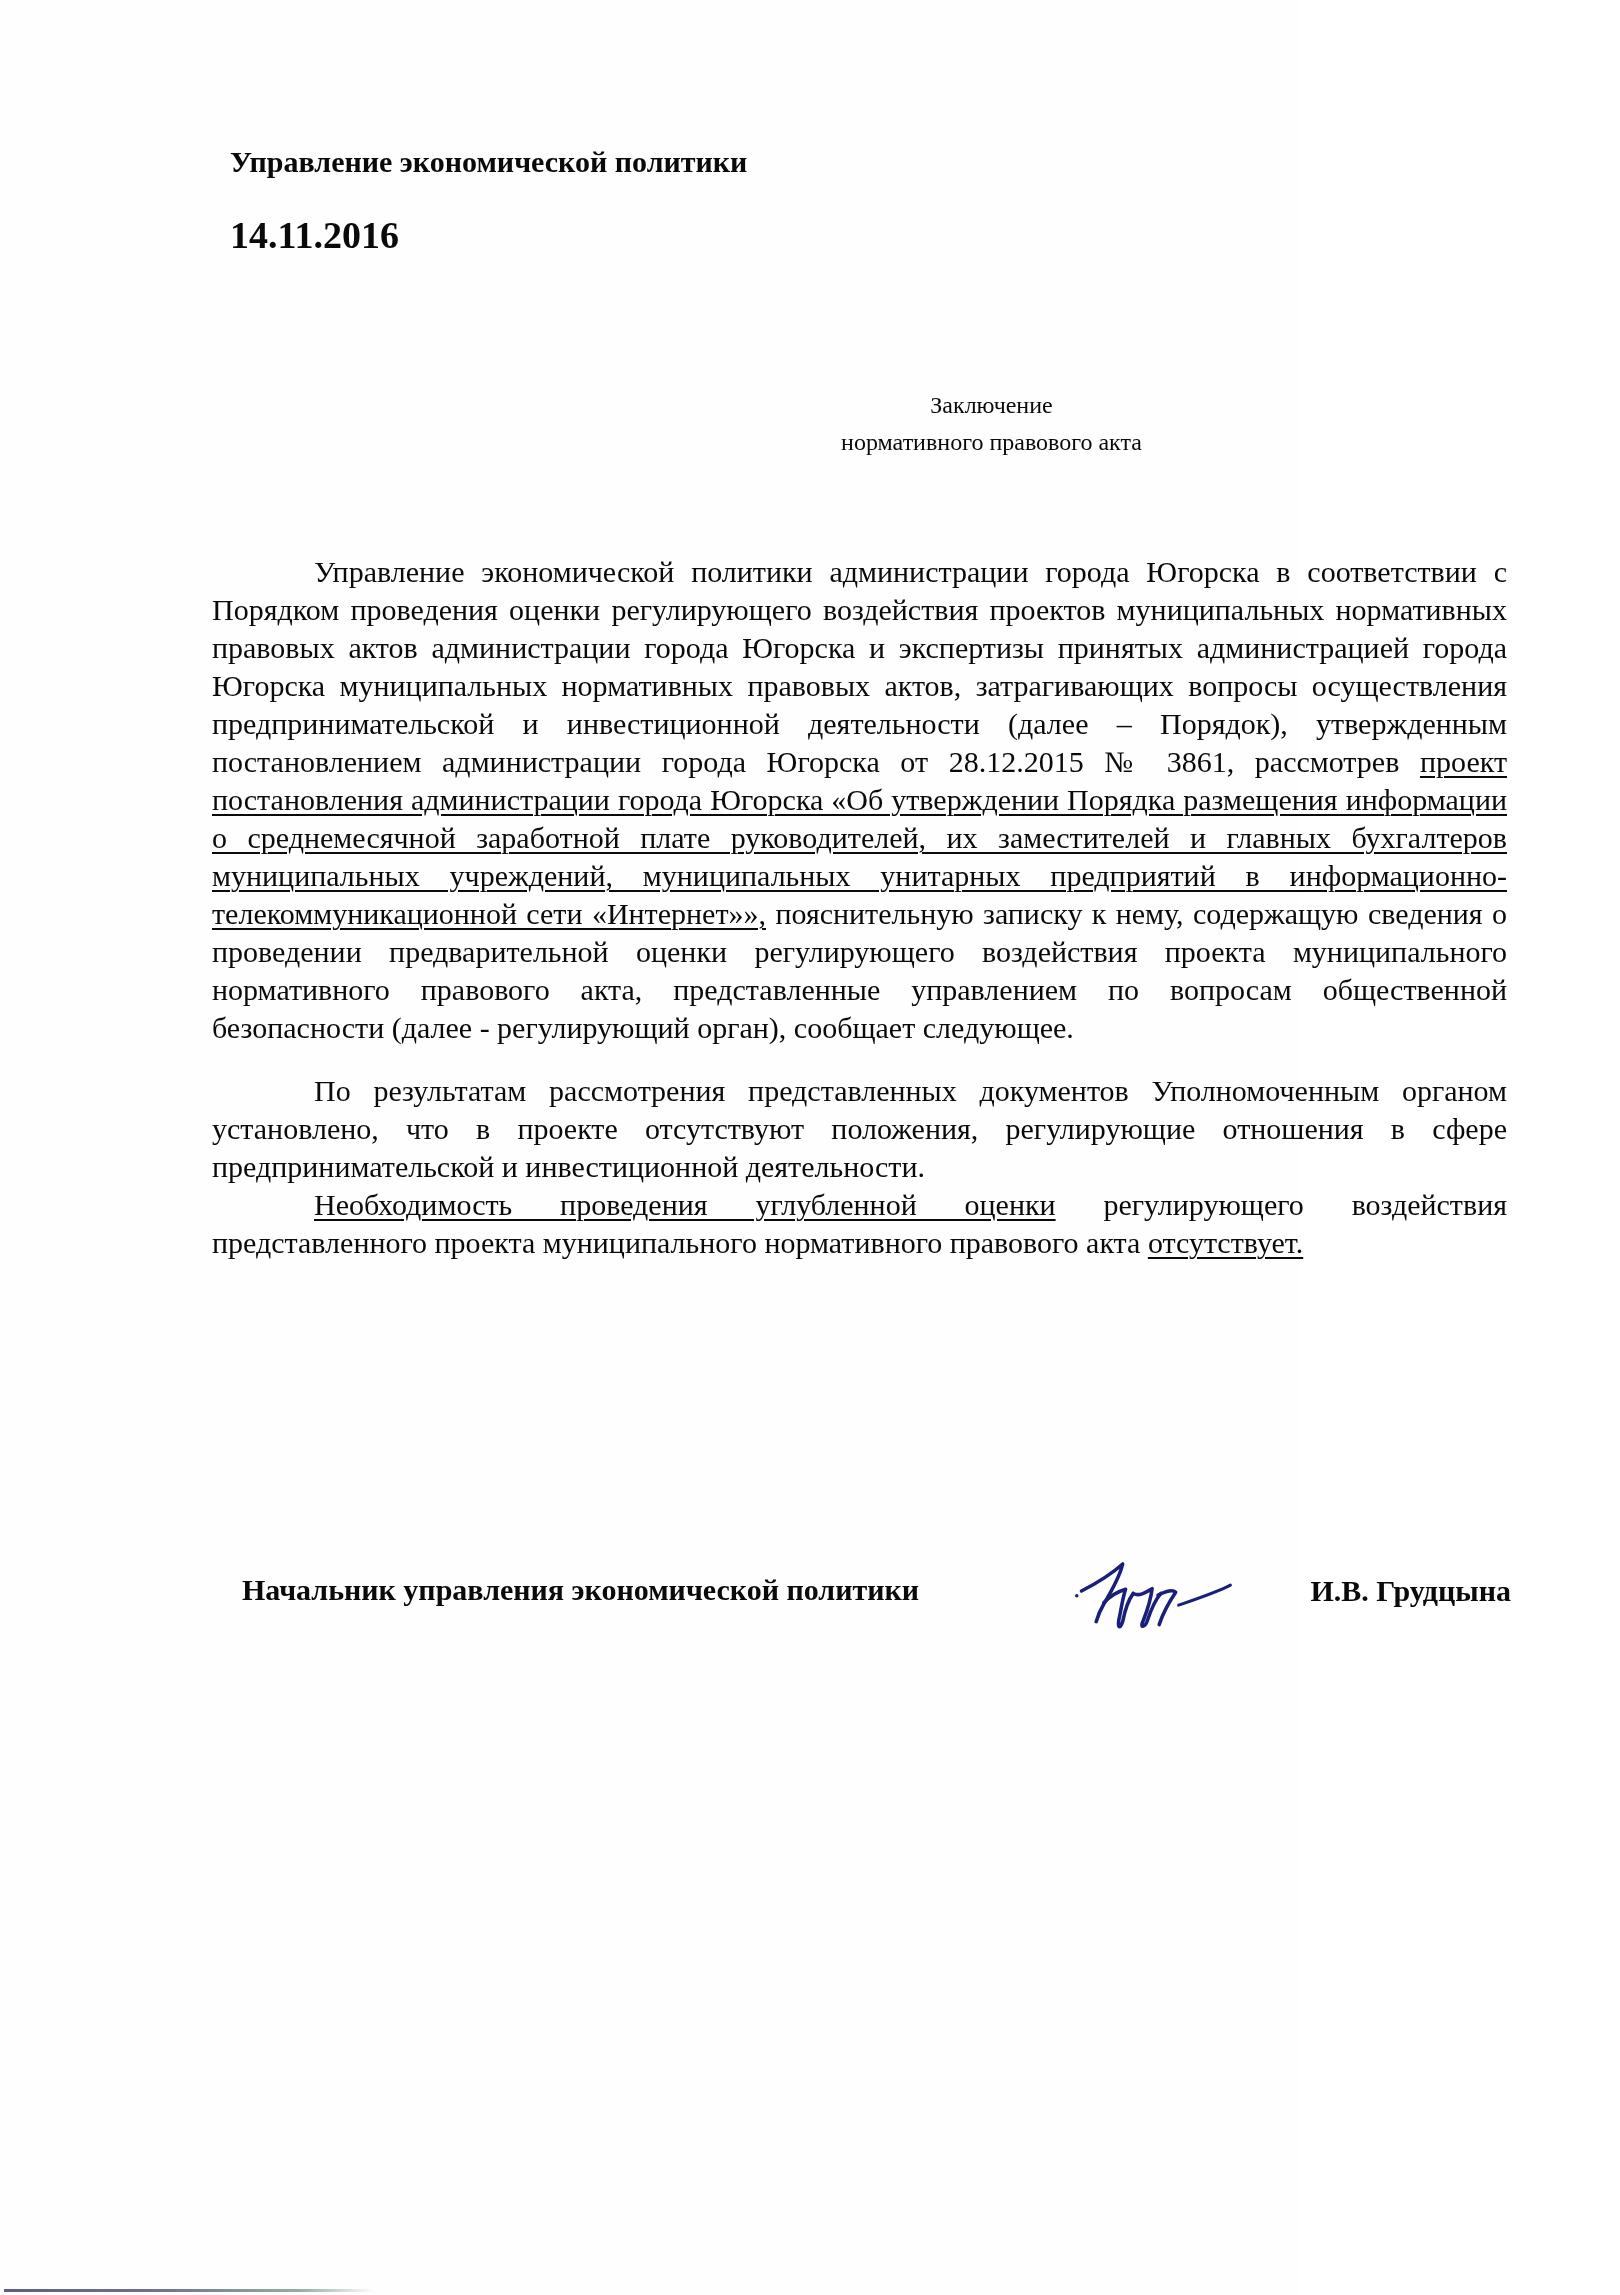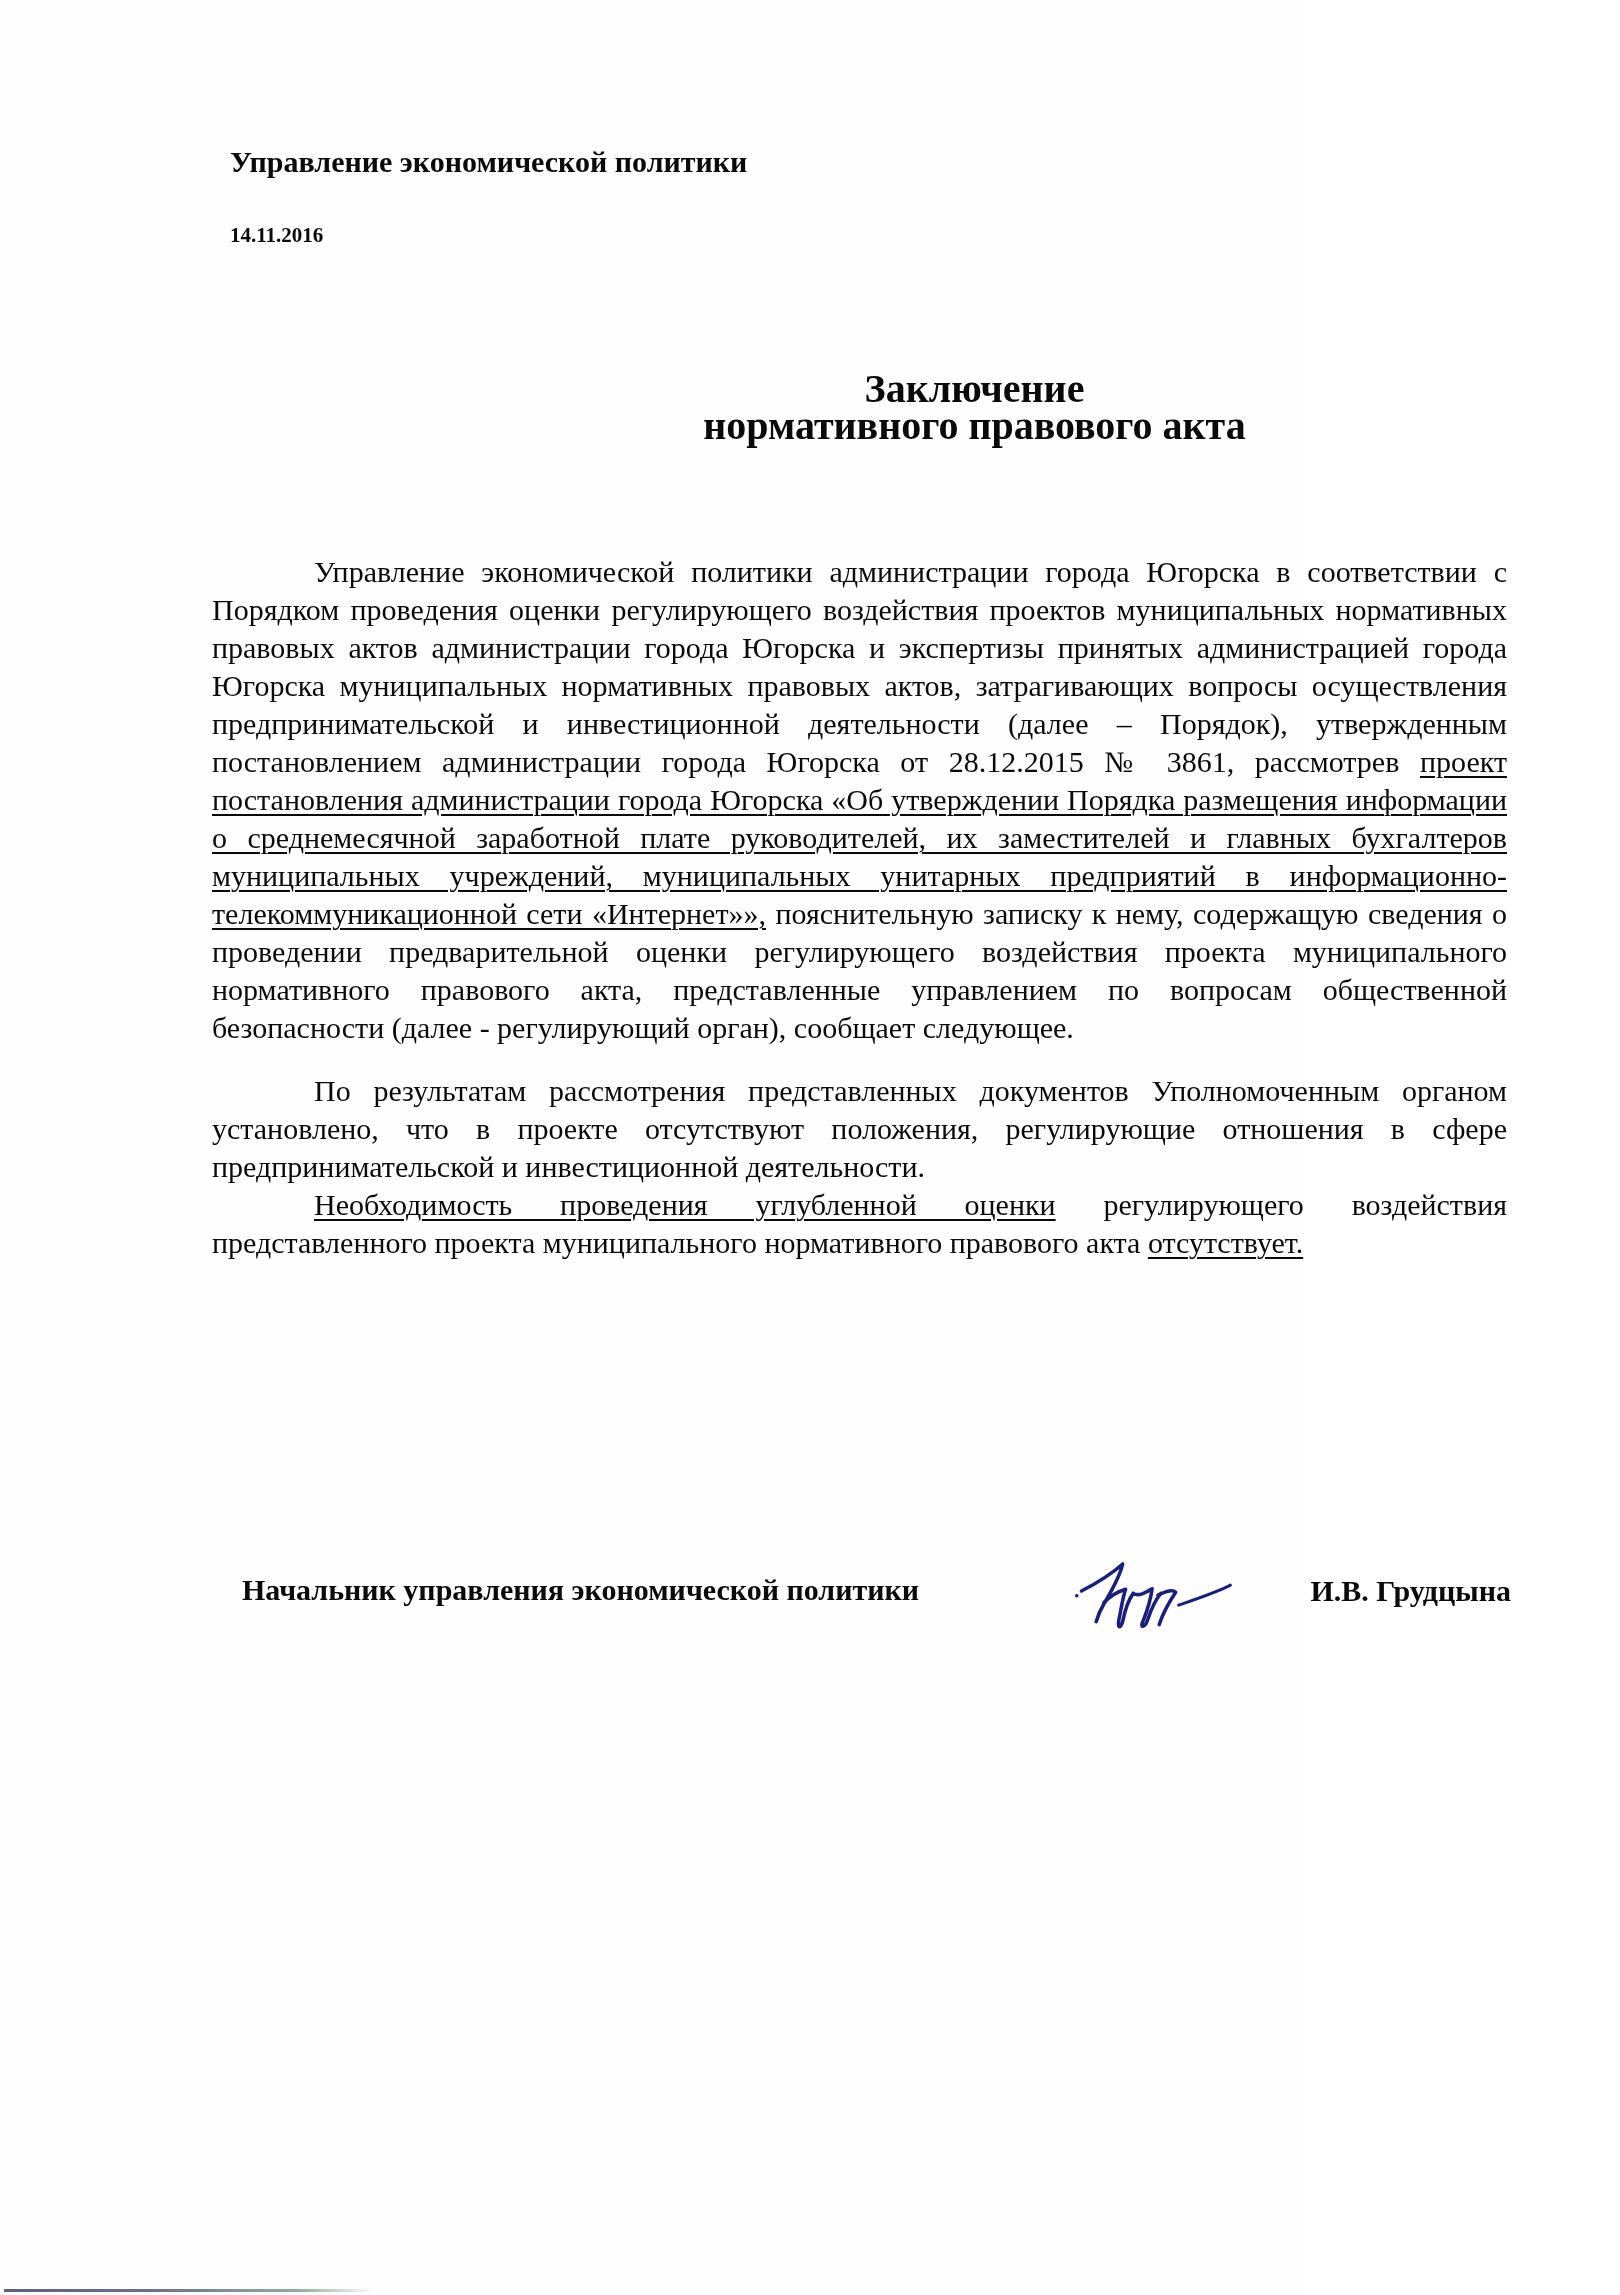--- a/index.html
+++ b/index.html
@@ -1,24 +1,24 @@
 <!DOCTYPE html>
 <html style="font-size:10.6px"><head>
 <meta charset="utf-8">
 <style>
   html, body { margin: 0; padding: 0; background: #ffffff; }
   body { width: 1620px; height: 2295px; position: relative; overflow: hidden;
          font-family: "Liberation Serif", "DejaVu Serif", serif; color: #0a0a0a; }
   .page { position: absolute; left: 0; top: 0; width: 1300px; height: 2295px; background: #fefefe; }
 
   .org-header { position: absolute; left: 230px; top: 143px; font-size: 30px; font-weight: bold; line-height: 37px; margin: 0; }
-  .doc-date   { position: absolute; left: 230px; top: 217px; font-size: 21px; font-weight: bold; line-height: 37px; margin: 0; }
+  .doc-date   { position: absolute; left: 230px; top: 217px; font-size: 38px; font-weight: bold; line-height: 37px; margin: 0; }
 
   .title-block { position: absolute; left: 228px; width: 1295px; top: 370px; text-align: center;
-                 font-weight: bold; font-size: 40px; line-height: 37px; margin: 0; }
+                 font-weight: normal; font-size: 24px; line-height: 37px; margin: 17px; }
   .title-block .t-line { display: block; }
   .title-block .t-main { padding-left: 198px; }
   .title-block .t-sub  { padding-left: 198px; }
 
   .body-col { position: absolute; left: 212px; width: 1295px; top: 553px; font-size: 30px; line-height: 38px; }
   .para { margin: 0; text-align: justify; text-indent: 102px; }
   .para + .para { margin-top: 0; }
   .para.p-results { margin-top: 25px; }
   .u { text-decoration: underline; text-decoration-thickness: 2px; text-underline-offset: 4px; }
 

